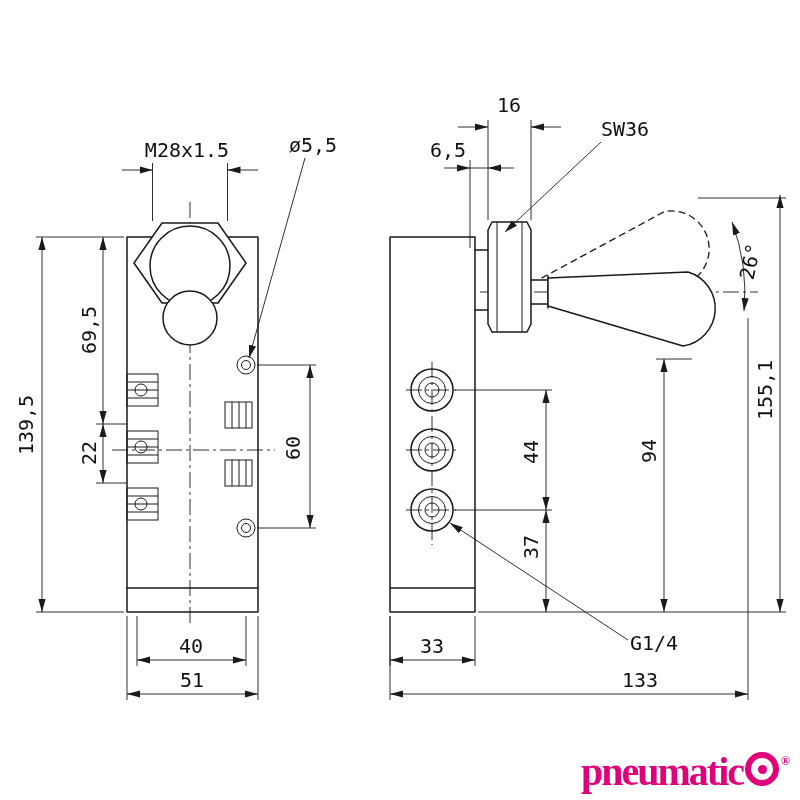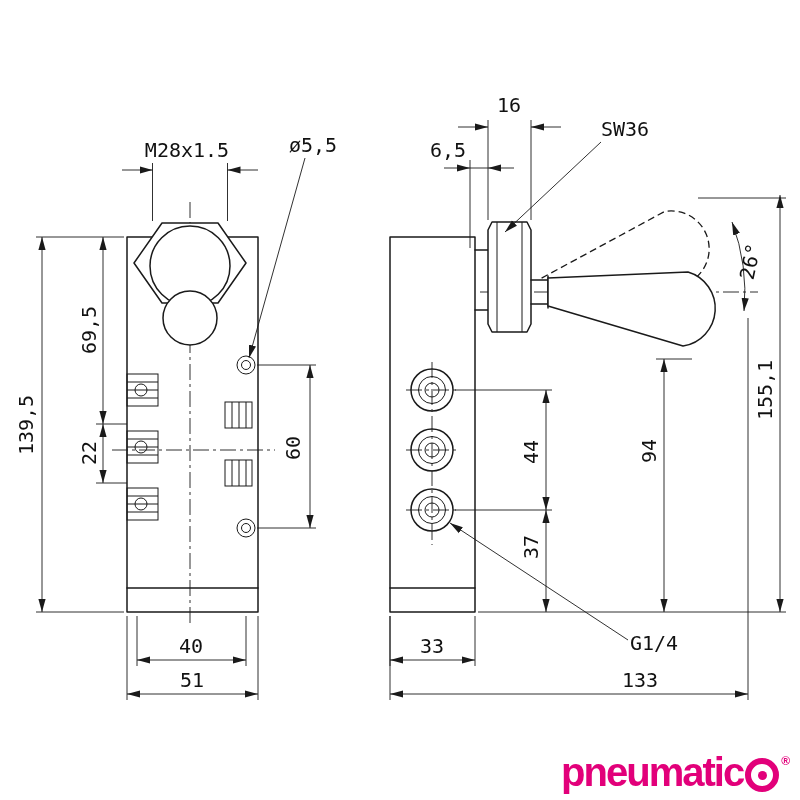--- a/index.html
+++ b/index.html
@@ -6,22 +6,22 @@
   #stage{position:relative;width:800px;height:800px;background:#ffffff;overflow:hidden;
          font-family:"DejaVu Sans Mono", monospace;}
   svg{position:absolute;left:0;top:0;}
   .obj{stroke:#1a1a1a;stroke-width:1.5;fill:none;stroke-linecap:round;stroke-linejoin:round;}
   .objf{stroke:#1a1a1a;stroke-width:1.5;fill:#ffffff;stroke-linejoin:round;}
   .thin{stroke:#1a1a1a;stroke-width:1;fill:none;}
   .dim{stroke:#1a1a1a;stroke-width:0.9;fill:none;}
   .cl{stroke:#1a1a1a;stroke-width:0.9;fill:none;stroke-dasharray:16 4 3 4;}
   .dash{stroke:#1a1a1a;stroke-width:1.3;fill:none;stroke-dasharray:7 4;}
   .lbl{font-family:"DejaVu Sans Mono", monospace;font-size:20px;fill:#111;}
-  #logo{position:absolute;right:10px;bottom:8px;display:flex;align-items:flex-end;
-        color:#e2007a;font-family:Liberation Sans, sans-serif;font-weight:bold;}
+  #logo{position:absolute;right:10px;bottom:8px;display:flex;align-items:flex-start;
+        color:#e2007a;font-family:Liberation Serif, serif;font-weight:bold;}
   #logo .word{font-size:40px;letter-spacing:-2px;line-height:1;}
   #logo .o-mark{display:inline-block;width:22px;height:22px;border:6px solid #e2007a;
         border-radius:50%;position:relative;margin-left:2px;}
   #logo .o-mark::after{content:"";position:absolute;left:50%;top:50%;width:9px;height:9px;
         margin:-4.5px 0 0 -4.5px;border-radius:50%;background:#e2007a;}
   #logo .reg{font-size:12px;align-self:flex-start;margin:2px 0 0 2px;}
 </style>
 </head>
 <body>
 

